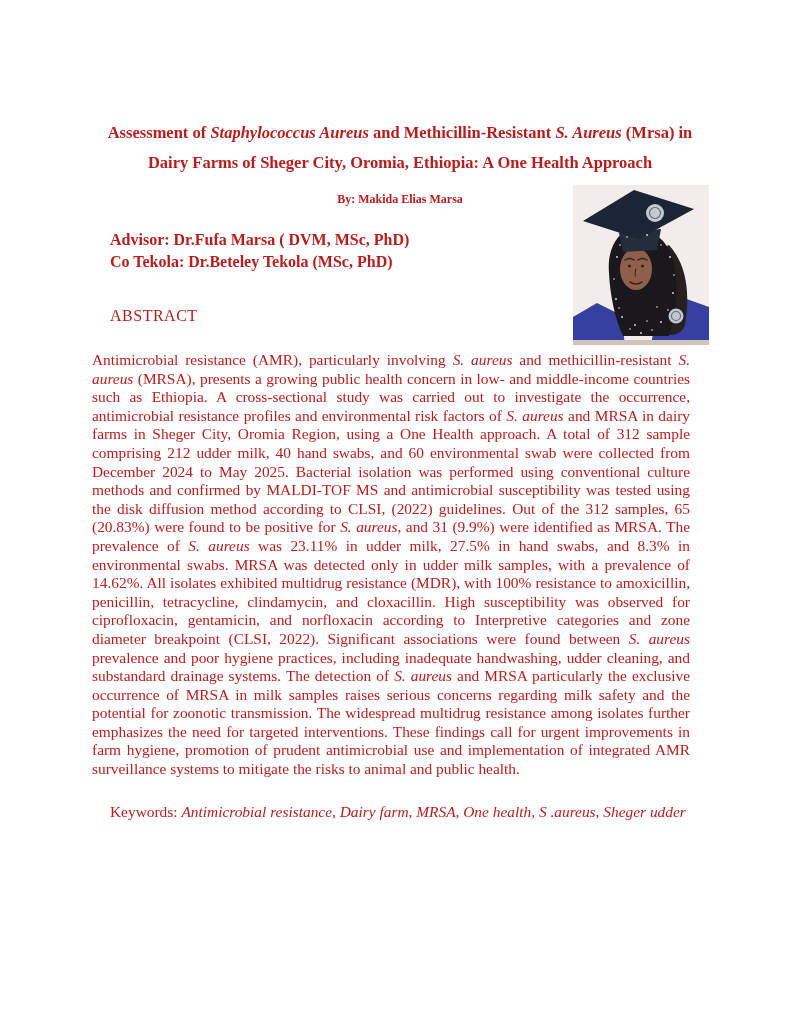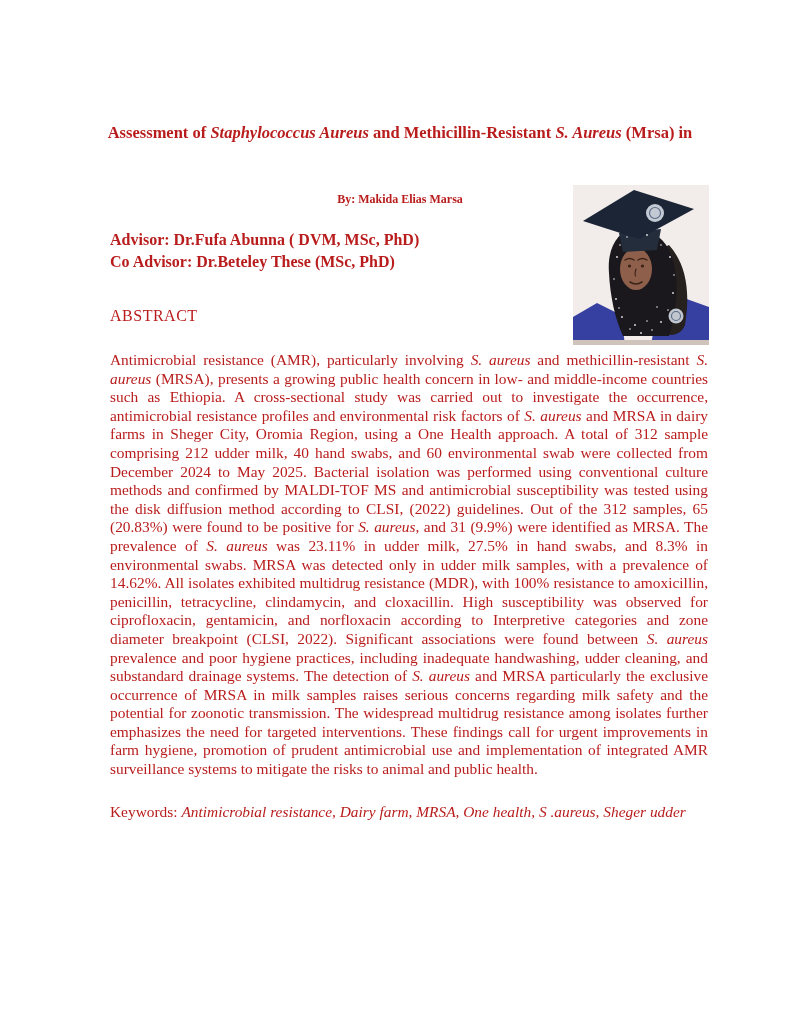--- a/index.html
+++ b/index.html
@@ -52,21 +52,21 @@
     position: absolute;
     top: 176px;
     left: 573px;
     width: 136px;
     height: 160px;
   }
   .photo svg { display: block; }
   .abstract-body {
     position: absolute;
     top: 342px;
-    left: 110px;
+    left: 92px;
     width: 598px;
     font-size: 15.4px;
     line-height: 18.6px;
     text-align: justify;
   }
   .keywords {
     position: absolute;
     top: 794px;
     left: 110px;
     width: 598px;
@@ -75,27 +75,28 @@
   .kw-label { font-weight: normal; }
   .kw-text { font-style: italic; }
 </style>
 </head>
 <body>
 
 <div class="page">
 
   <div class="title">
     <div><span>Assessment of </span><span style="font-style: italic;">Staphylococcus Aureus</span><span> and Methicillin-Resistant </span><span style="font-style: italic;">S. Aureus</span><span> (Mrsa) in</span></div>
+    <div><span>Dairy Farms of Sheger City, Oromia, Ethiopia: A One Health Approach</span></div>
   </div>
 
   <div class="byline">By: Makida Elias Marsa</div>
 
   <div class="advisors">
-    <div>Advisor: Dr.Fufa Abunna ( DVM, MSc, PhD)</div>
-    <div>Co Advisor: Dr.Beteley These  (MSc, PhD)</div>
+    <div>Advisor: Dr.Fufa Marsa ( DVM, MSc, PhD)</div>
+    <div>Co Tekola: Dr.Beteley Tekola  (MSc, PhD)</div>
   </div>
 
   <div class="abstract-heading">ABSTRACT</div>
 
   <div class="photo">
     <svg viewBox="0 0 136 160" width="136" height="160" xmlns="http://www.w3.org/2000/svg">
       <rect x="0" y="0" width="136" height="160" fill="#f2ecea"></rect>
 
       <polygon points="0,160 0,132 24,118 48,130 52,160" fill="#3640a0"></polygon>
       <polygon points="78,160 84,126 108,112 136,122 136,160" fill="#3640a0"></polygon>

